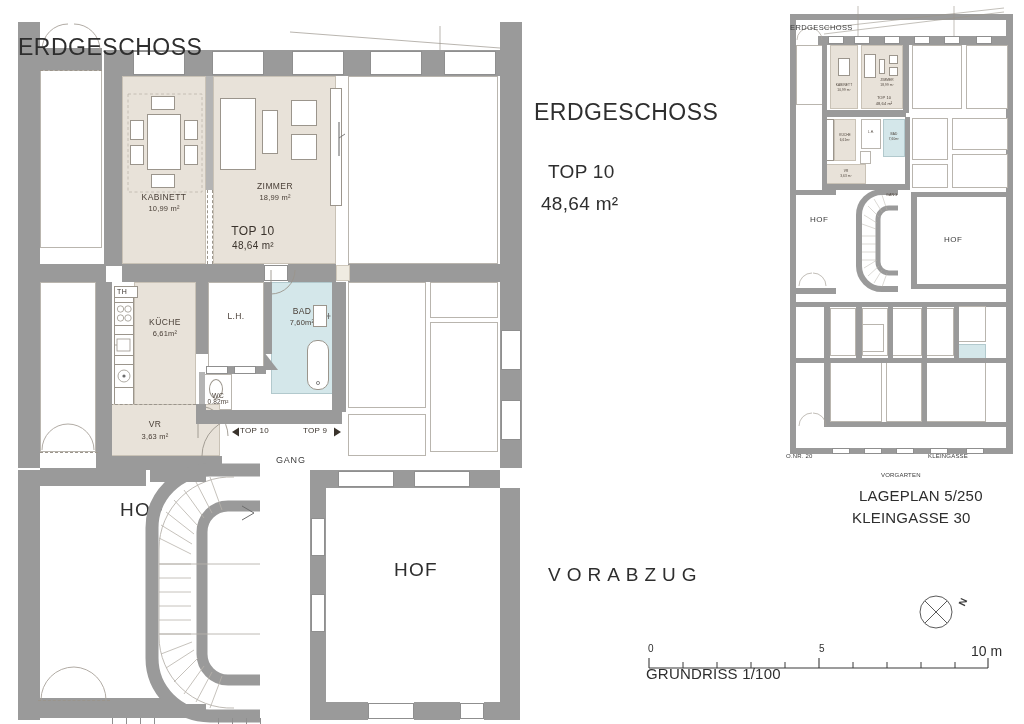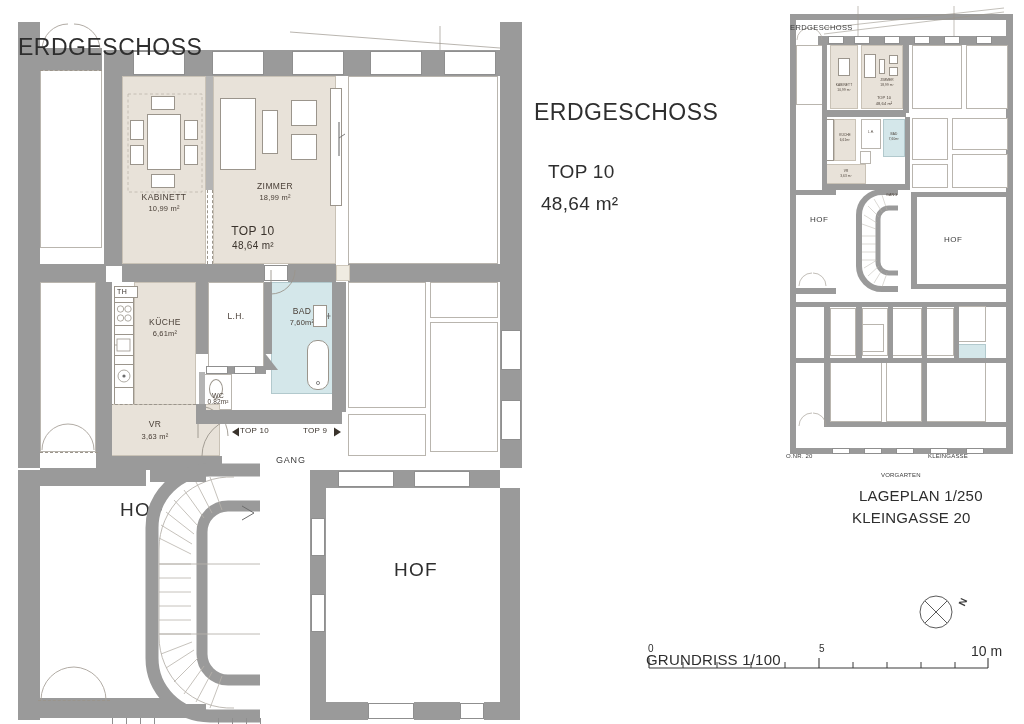--- a/index.html
+++ b/index.html
@@ -452,23 +452,24 @@
 
 <div id="legend">
 
   <div class="t title-lg" style="left:6px; top:100px;">ERDGESCHOSS</div>
   <div class="t title-md" style="left:20px; top:162px;">TOP 10</div>
   <div class="t title-md" style="left:13px; top:194px;">48,64 m²</div>
 
   <div class="t mini2" style="left:258px; top:453px;">O.NR. 20</div>
   <div class="t mini2" style="left:400px; top:453px;">KLEINGASSE</div>
   <div class="t mini2" style="left:353px; top:472px;">VORGARTEN</div>
-  <div class="t title-sm" style="left:331px; top:488px;">LAGEPLAN 1/250</div>
-  <div class="t title-sm" style="left:324px; top:510px;">KLEINGASSE 20</div>
-
+  <div class="t title-sm" style="left:331px; top:488px;">LAGEPLAN 5/250</div>
+  <div class="t title-sm" style="left:324px; top:510px;">KLEINGASSE 30</div>
+
+  <div class="t title-md spaced" style="left:20px; top:565px;">VORABZUG</div>
 
   <svg style="left:390px; top:590px; width:50px; height:44px;">
     <circle cx="18" cy="22" r="16" fill="none" stroke="#5a5a5a" stroke-width="1"></circle>
     <path d="M 7 11 L 29 33" stroke="#5a5a5a" stroke-width="1"></path>
     <path d="M 29 11 L 7 33" stroke="#5a5a5a" stroke-width="1"></path>
   </svg>
   <div class="t" style="left:432px; top:597px; font-size:10px; font-weight:bold; color:#3a3a3a; transform: rotate(-65deg);">N</div>
 
   <div class="t" style="left:120px; top:644px; font-size:10px; color:#2e2e2e;">0</div>
   <div class="t" style="left:291px; top:644px; font-size:10px; color:#2e2e2e;">5</div>
@@ -480,14 +481,14 @@
     <path d="M 69 6  L 69 12" stroke="#3a3a3a" stroke-width="1"></path>
     <path d="M 103 6 L 103 12" stroke="#3a3a3a" stroke-width="1"></path>
     <path d="M 137 6 L 137 12" stroke="#3a3a3a" stroke-width="1"></path>
     <path d="M 171 2 L 171 12" stroke="#3a3a3a" stroke-width="1.1"></path>
     <path d="M 205 6 L 205 12" stroke="#3a3a3a" stroke-width="1"></path>
     <path d="M 239 6 L 239 12" stroke="#3a3a3a" stroke-width="1"></path>
     <path d="M 273 6 L 273 12" stroke="#3a3a3a" stroke-width="1"></path>
     <path d="M 307 6 L 307 12" stroke="#3a3a3a" stroke-width="1"></path>
     <path d="M 340 2 L 340 12" stroke="#3a3a3a" stroke-width="1.1"></path>
   </svg>
-  <div class="t title-sm" style="left:118px; top:652px;">GRUNDRISS 1/100</div>
+  <div class="t title-sm" style="left:118px; top:666px;">GRUNDRISS 1/100</div>
 </div>
 
 </body></html>

